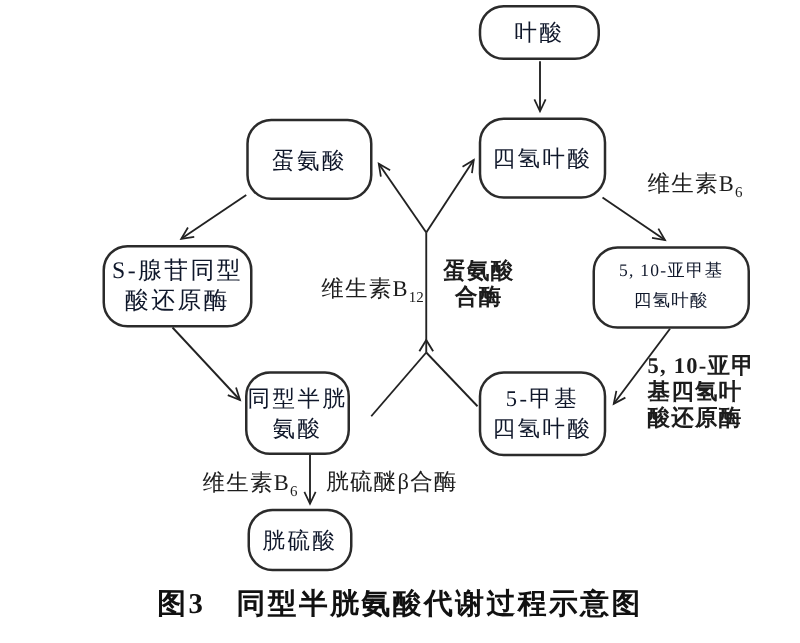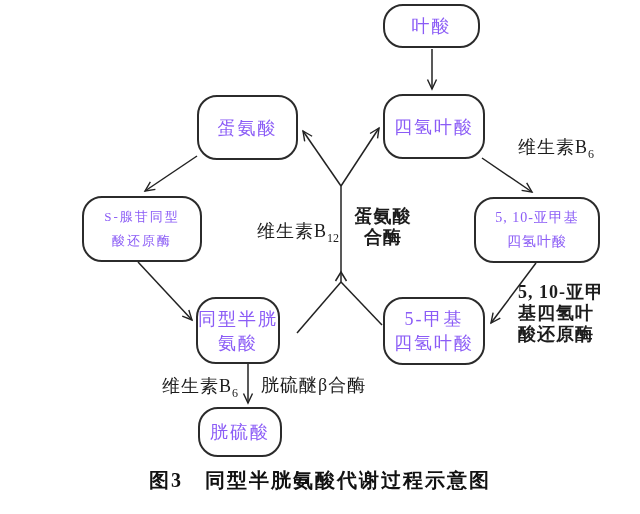--- a/index.html
+++ b/index.html
@@ -20,40 +20,40 @@
     border-radius: 20px;
     background: #ffffff;
     display: flex;
     flex-direction: column;
     align-items: center;
     justify-content: center;
     font-size: 18px;
     line-height: 24px;
     letter-spacing: 2px;
     text-align: center;
-    color: #8b5cf6;
+    color: #0f172a;
   }
   .node span { display: block; white-space: nowrap; }
   .lbl {
     position: absolute;
     z-index: 3;
     font-size: 18px;
     color: #1c1c1c;
     white-space: nowrap;
     letter-spacing: 1px;
   }
   .lbl sub { font-size: 12px; letter-spacing: 0; }
   .lbl.multiline { white-space: normal; line-height: 21px; font-weight: bold; }
   #caption {
     position: absolute;
     left: 0; top: 467px; width: 100%;
     z-index: 3;
     text-align: center;
     font-weight: bold;
-    font-size: 20px;
+    font-size: 23px;
     letter-spacing: 2px;
     color: #111111;
   }
 </style>
 </head>
 <body>
 
 <div id="stage">
 
   <svg id="arrow-layer" viewBox="0 0 640 514" xmlns="http://www.w3.org/2000/svg">
@@ -83,21 +83,21 @@
   </div>
 
   <div class="node" style="left:383px; top:94px; width:102px; height:65px;">
     <span>四氢叶酸</span>
   </div>
 
   <div class="node" style="left:197px; top:95px; width:101px; height:65px;">
     <span>蛋氨酸</span>
   </div>
 
-  <div class="node" style="left:82px; top:196px; width:120px; height:66px; font-size:13px;">
+  <div class="node" style="left:82px; top:196px; width:120px; height:66px; font-size:19px;">
     <span>S-腺苷同型</span>
     <span>酸还原酶</span>
   </div>
 
   <div class="node" style="left:474px; top:197px; width:126px; height:66px; font-size:14px; letter-spacing:1px;">
     <span>5, 10-亚甲基</span>
     <span>四氢叶酸</span>
   </div>
 
   <div class="node" style="left:196px; top:297px; width:84px; height:67px;">

